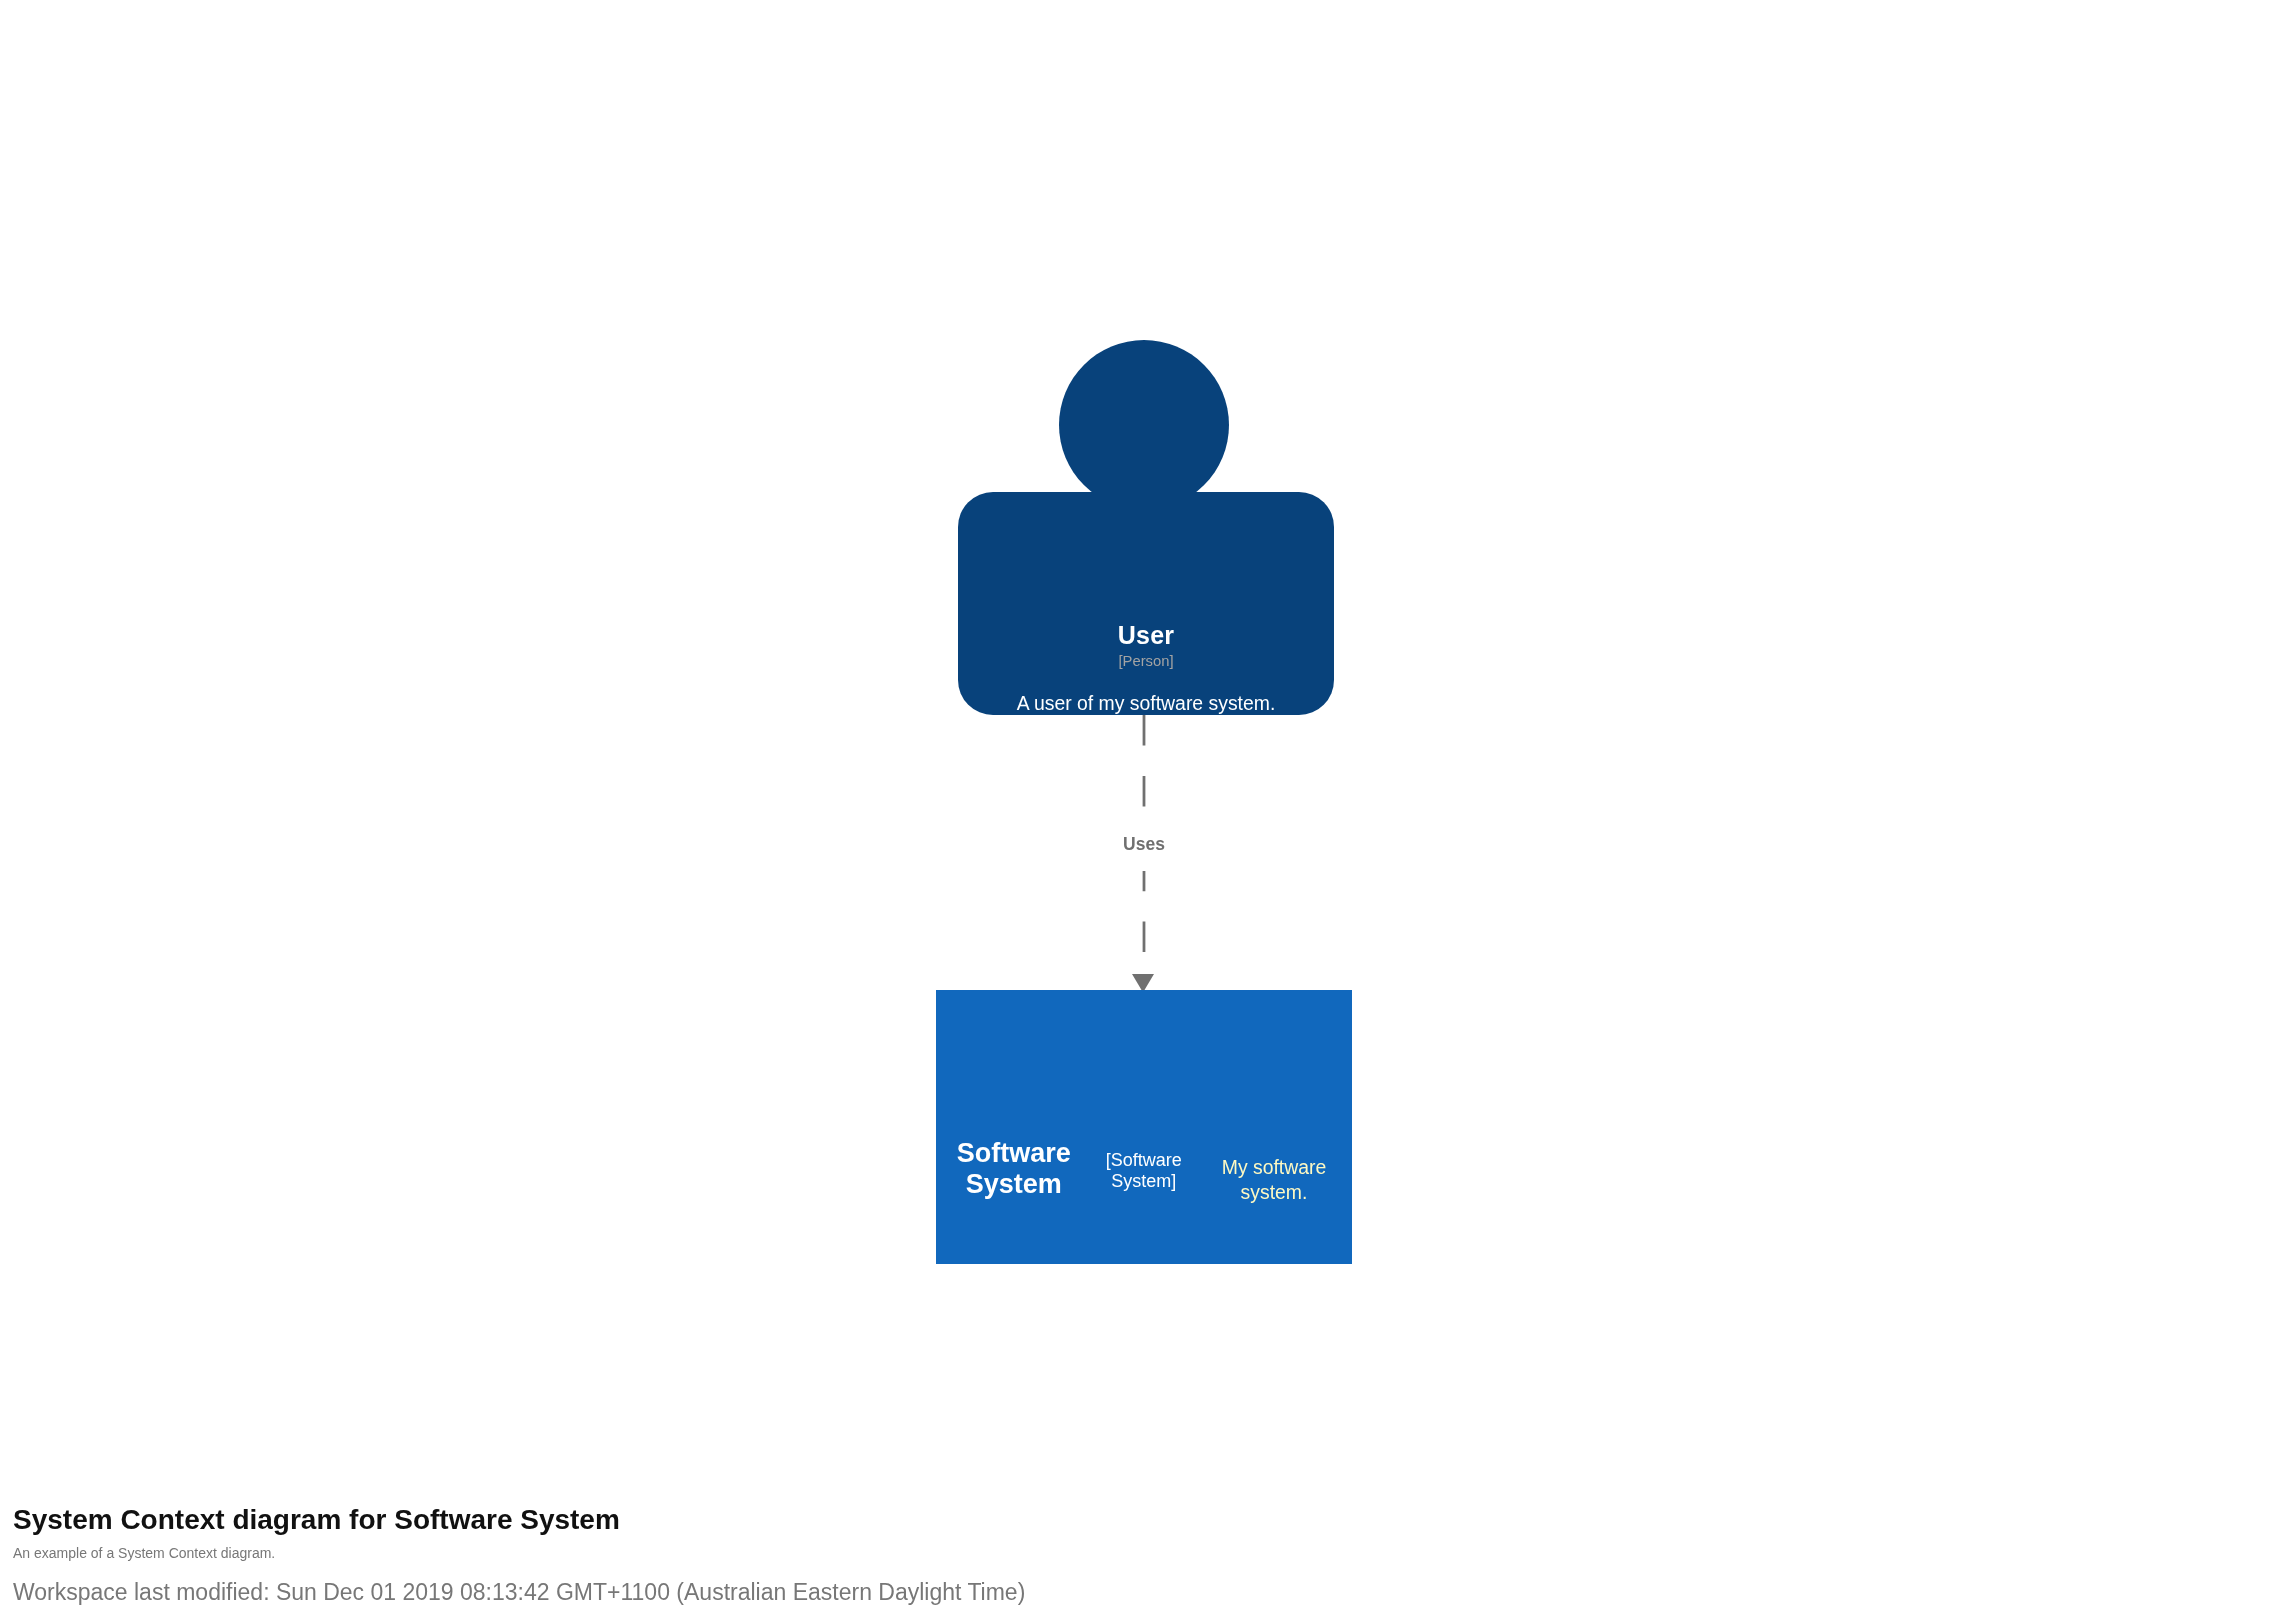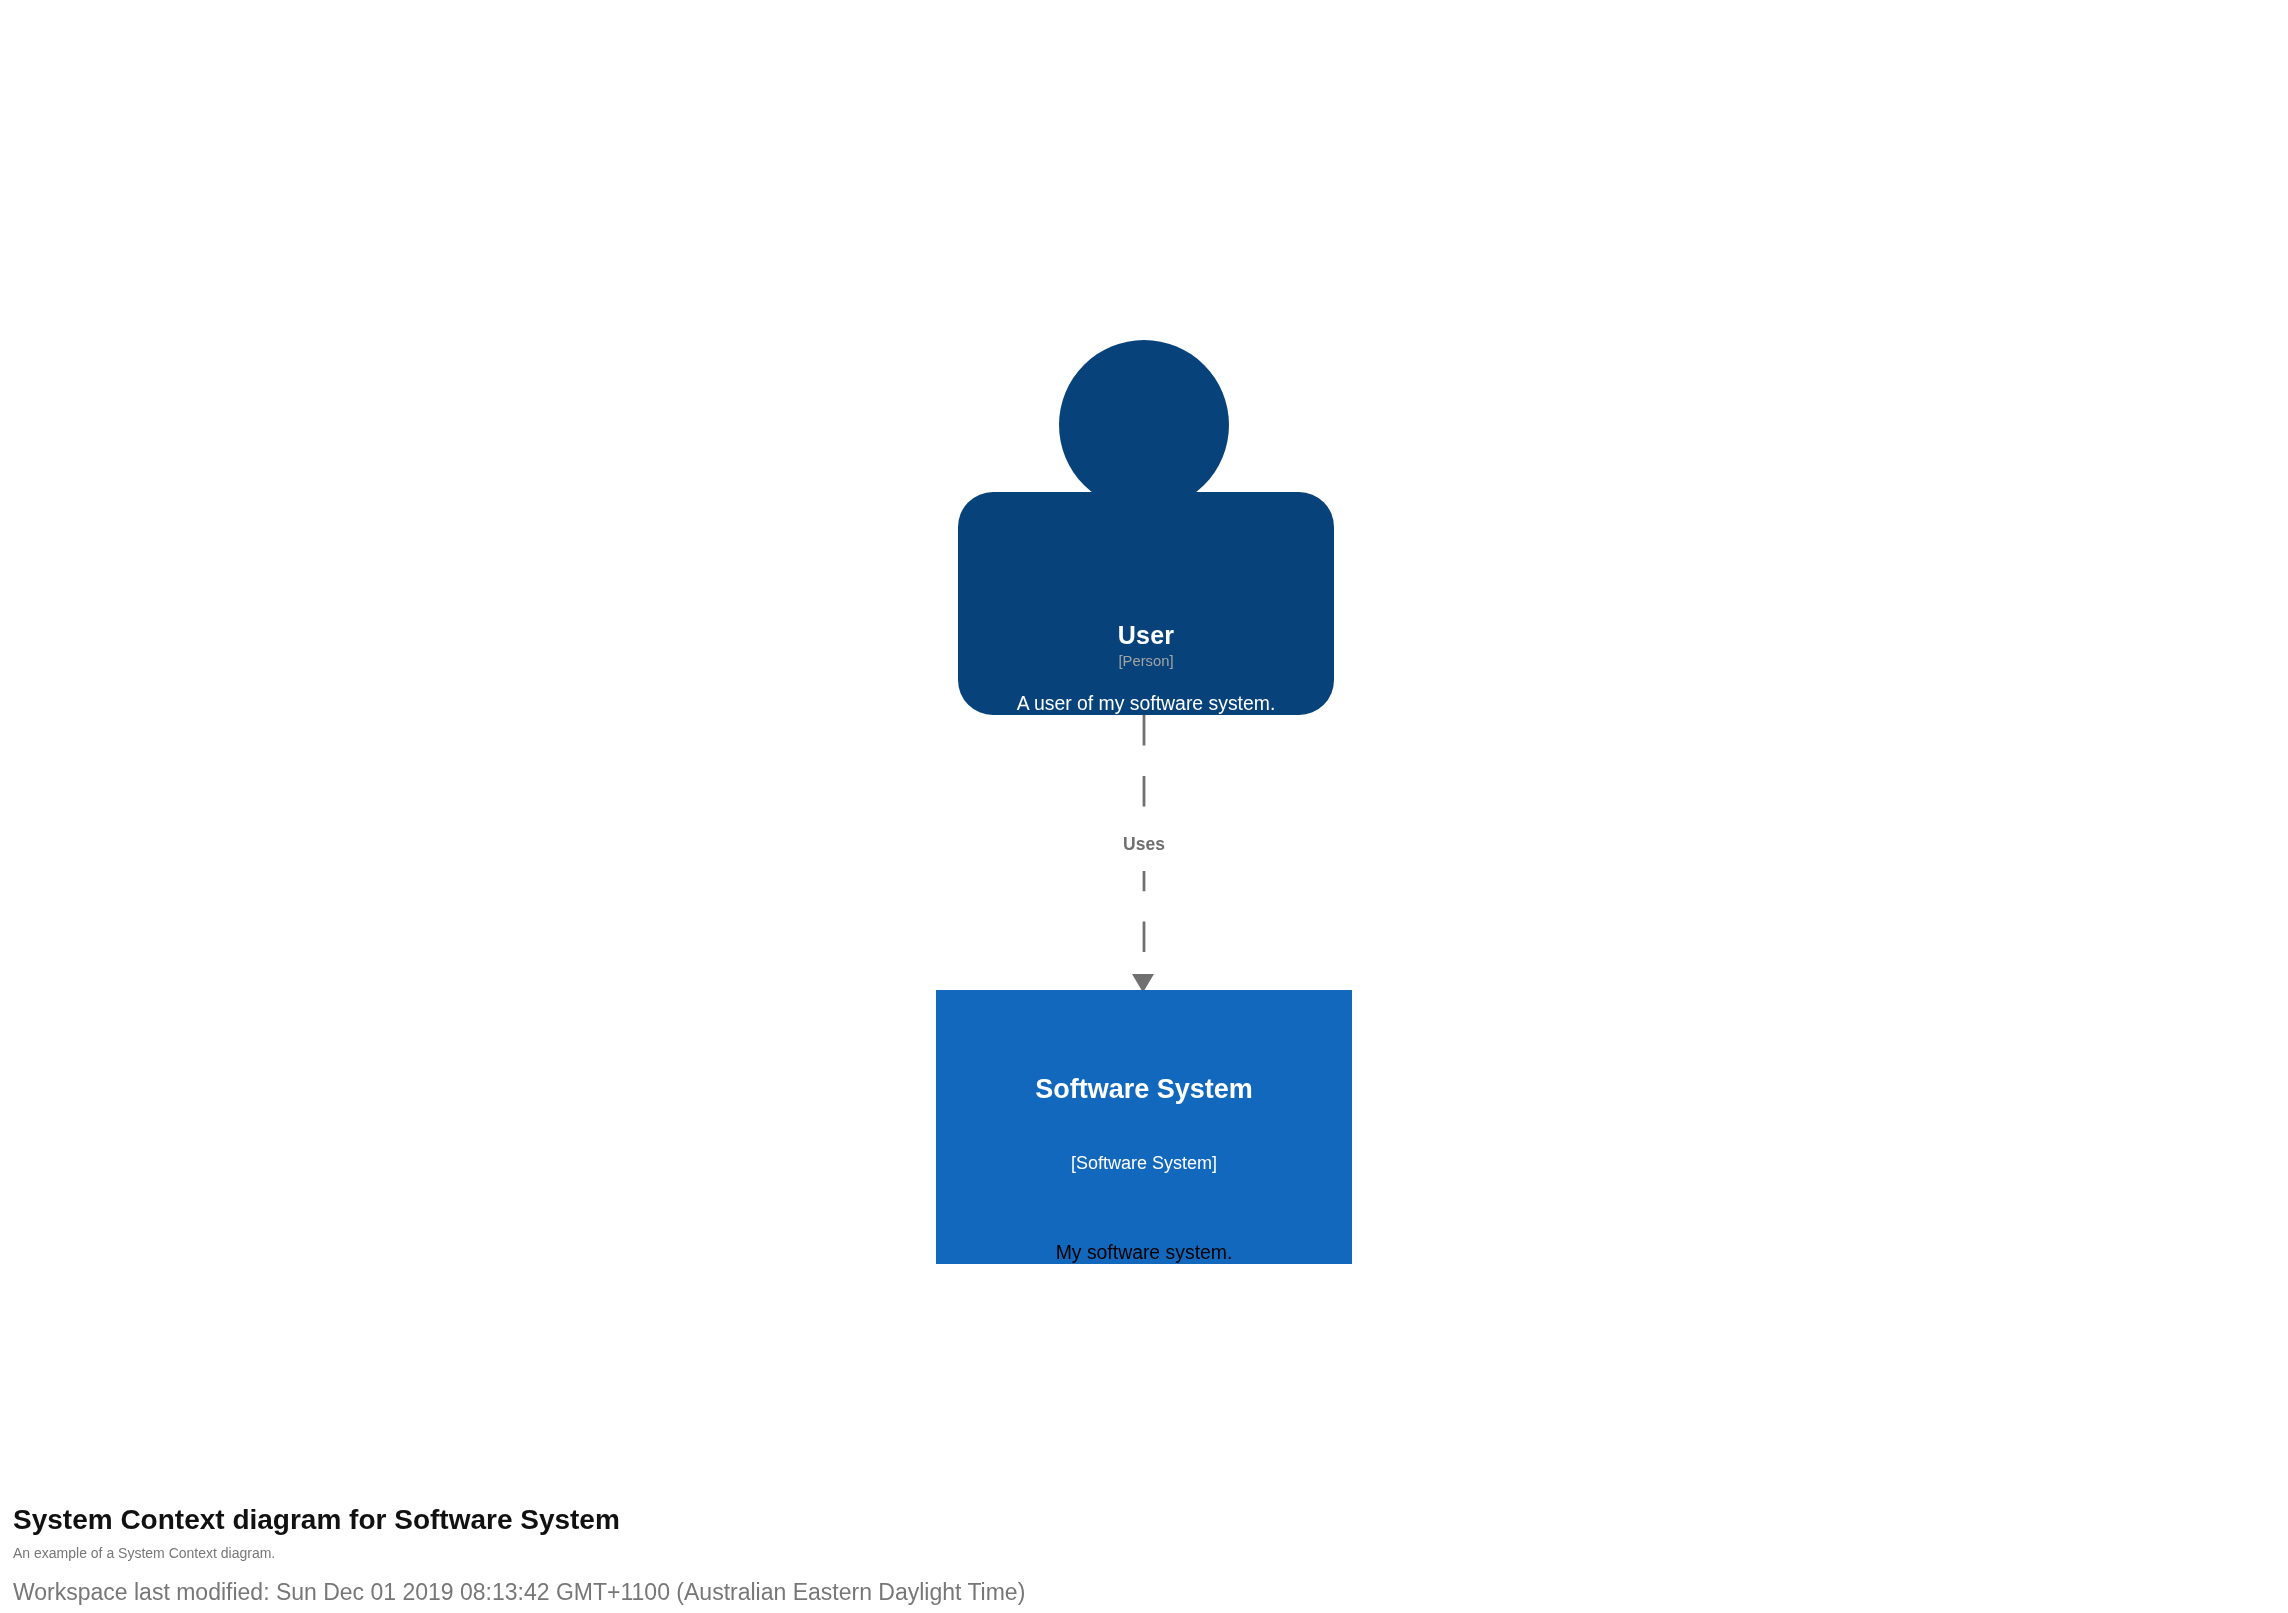--- a/index.html
+++ b/index.html
@@ -38,34 +38,34 @@
   }
   .person-desc {
     font-size:19.4px; font-weight:normal; line-height:1.25;
     color:#ffffff; margin-top:20px; padding:0 13px;
   }
 
   
   .sysbox {
     position:absolute;
     background:#1168bd;
-    display:flex; flex-direction:column;
+    display:flex; 
     align-items:center; justify-content:space-between;
     text-align:center; color:#ffffff;
   }
   .sys-name {
     font-size:27px; font-weight:bold; line-height:1.15; color:#ffffff;
   }
   .sys-type {
     font-size:18px; font-weight:normal; line-height:1.2;
     color:#ffffff; margin-top:4.6px;
   }
   .sys-desc {
     font-size:19.4px; font-weight:normal; line-height:1.25;
-    color:#000000; margin-top:21px; padding:0 14.8px;
+    color:#fef9c3; margin-top:21px; padding:0 14.8px;
   }
 
   
   .rel-line { position:absolute; }
   .rel-label {
     position:absolute;
     font-size:17.5px; font-weight:bold;
     color:#707070;
     text-align:right; white-space:nowrap;
     transform:translateX(-50%);

